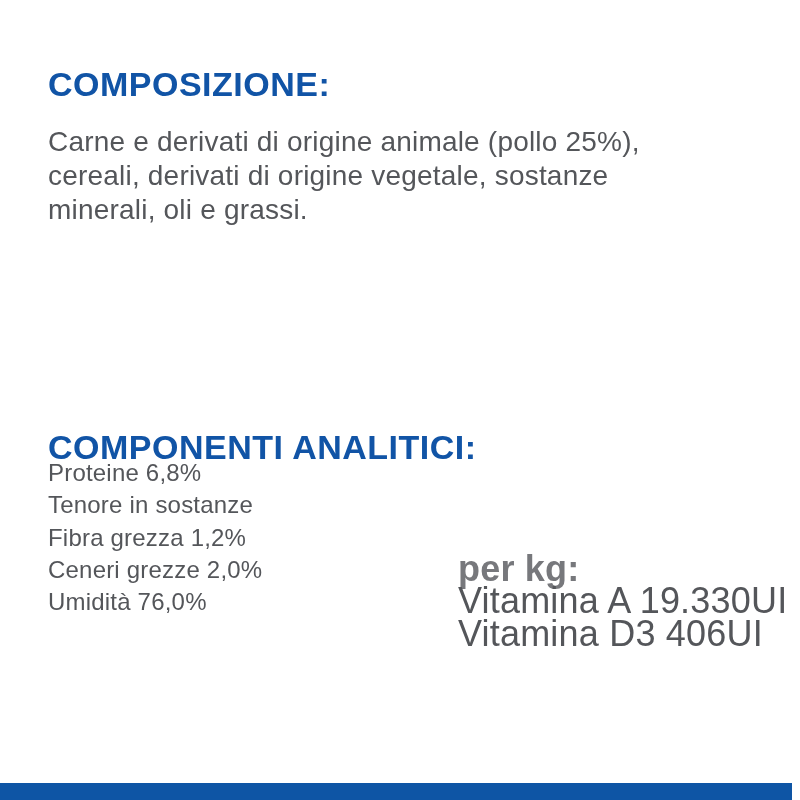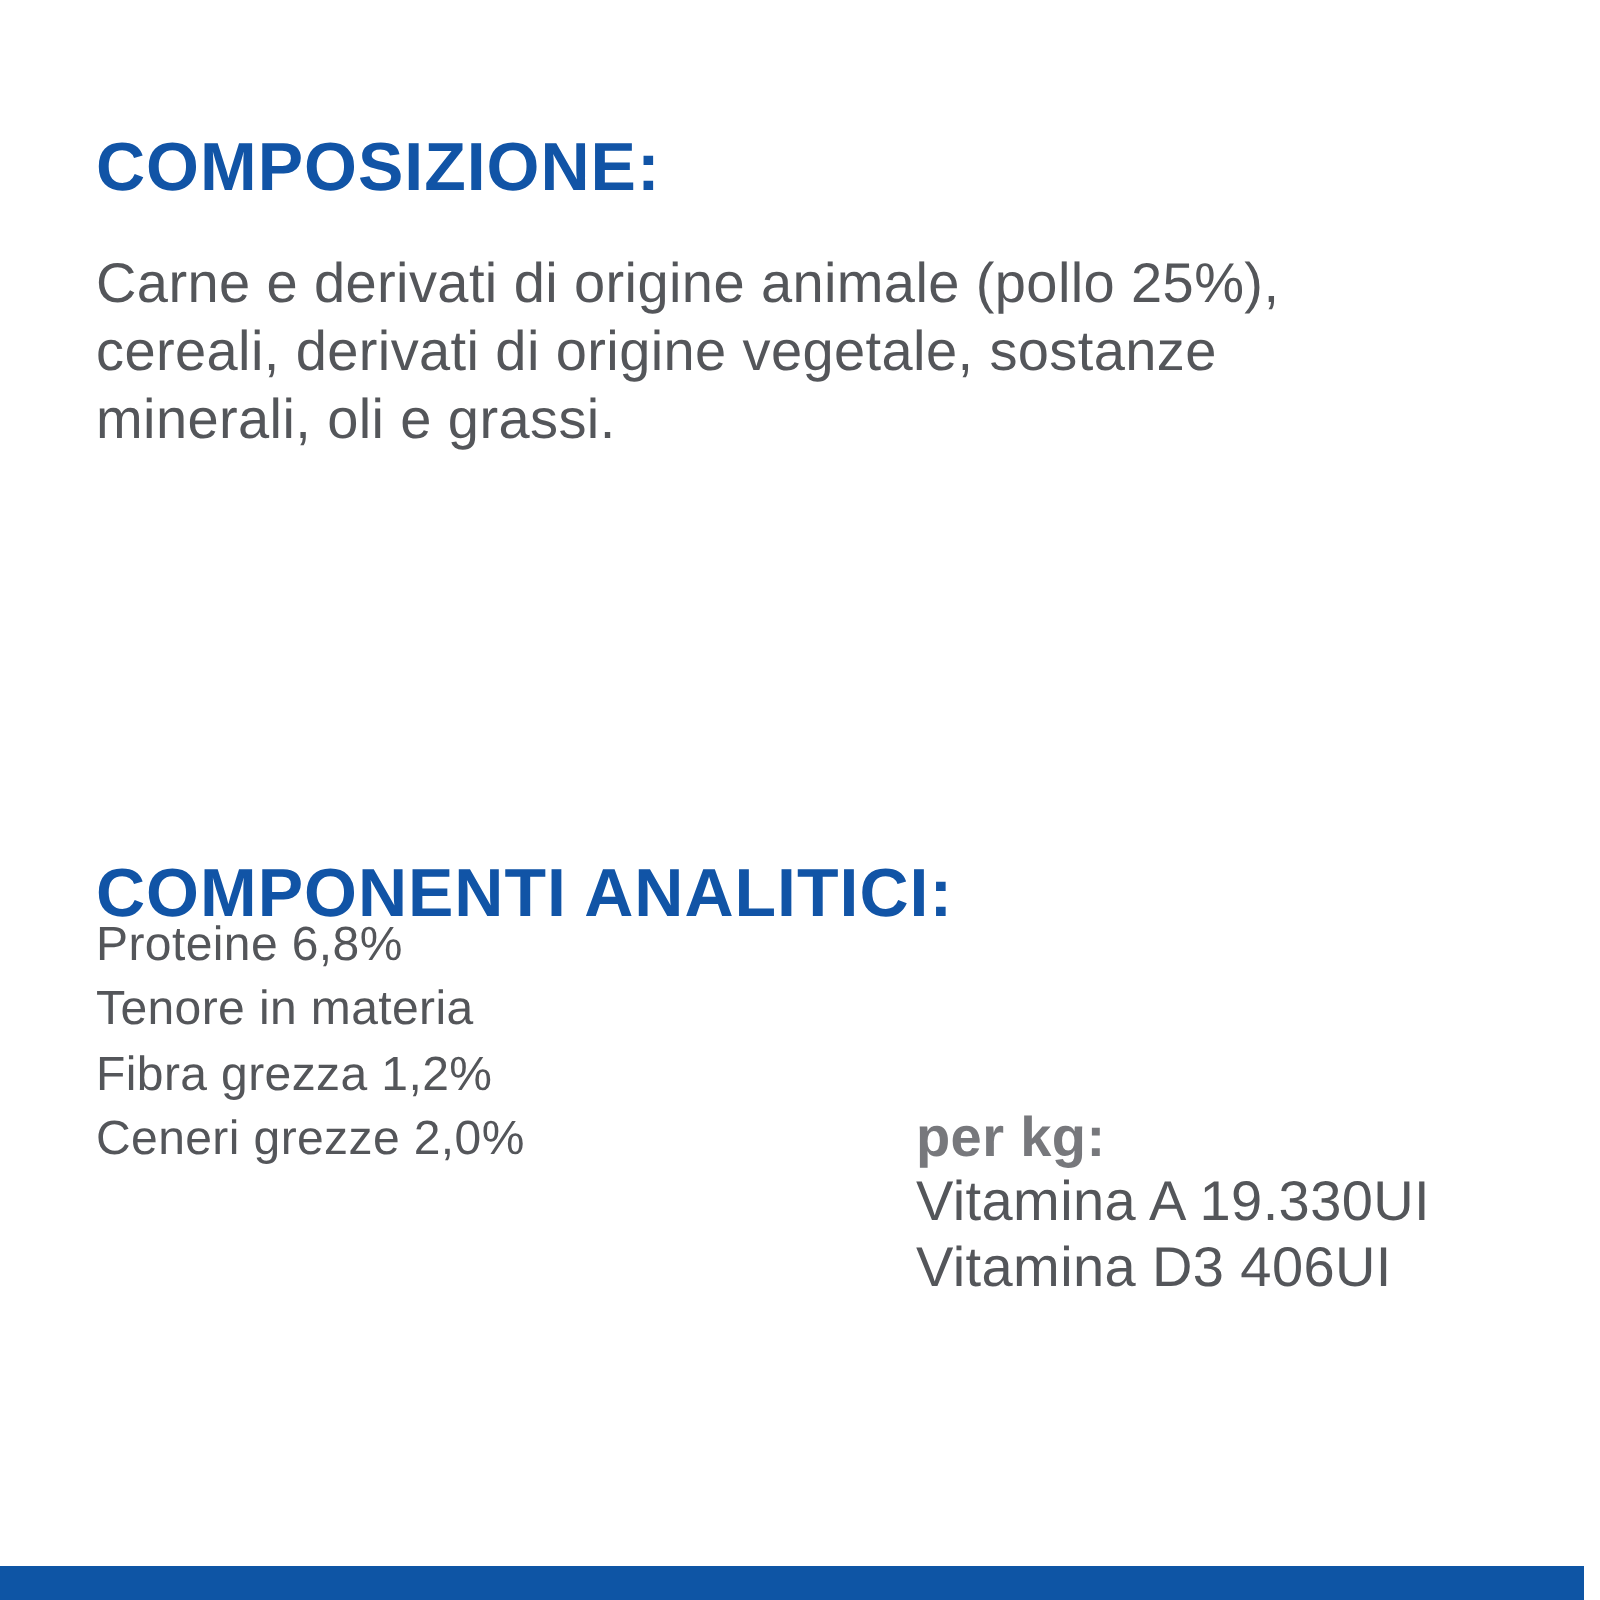--- a/index.html
+++ b/index.html
@@ -50,21 +50,21 @@
     font-size: 24px;
     line-height: 32.3px;
     letter-spacing: 0.2px;
   }
   .analytes-col .line { white-space: nowrap; }
 
   .perkg-col {
     position: absolute;
     left: 458px;
     top: 553px;
-    font-size: 28px;
+    font-size: 36px;
     line-height: 32.3px;
     letter-spacing: 0.2px;
     color: #54565a;
   }
   .perkg-label {
     font-weight: 700;
     color: #77787c;
     white-space: nowrap;
   }
   .perkg-col .line { white-space: nowrap; }
@@ -84,23 +84,24 @@
 <div class="canvas">
 
   <h1 id="composizione-heading" class="section-heading">COMPOSIZIONE:</h1>
 
   <p id="composizione-body" class="body-text">Carne e derivati di origine animale (pollo 25%), cereali, derivati di origine vegetale, sostanze minerali, oli e grassi.</p>
 
   <h1 id="analitici-heading" class="section-heading">COMPONENTI ANALITICI:</h1>
 
   <div class="analytes-col">
     <div class="line">Proteine 6,8%</div>
-    <div class="line">Tenore in materia</div>
+    <div class="line">Tenore in sostanze</div>
     <div class="line">Fibra grezza 1,2%</div>
     <div class="line">Ceneri grezze 2,0%</div>
+    <div class="line">Umidità 76,0%</div>
   </div>
 
   <div class="perkg-col">
     <div class="perkg-label">per kg:</div>
     <div class="line">Vitamina A 19.330UI</div>
     <div class="line">Vitamina D3 406UI</div>
   </div>
 
   <div class="footer-bar"></div>
 

